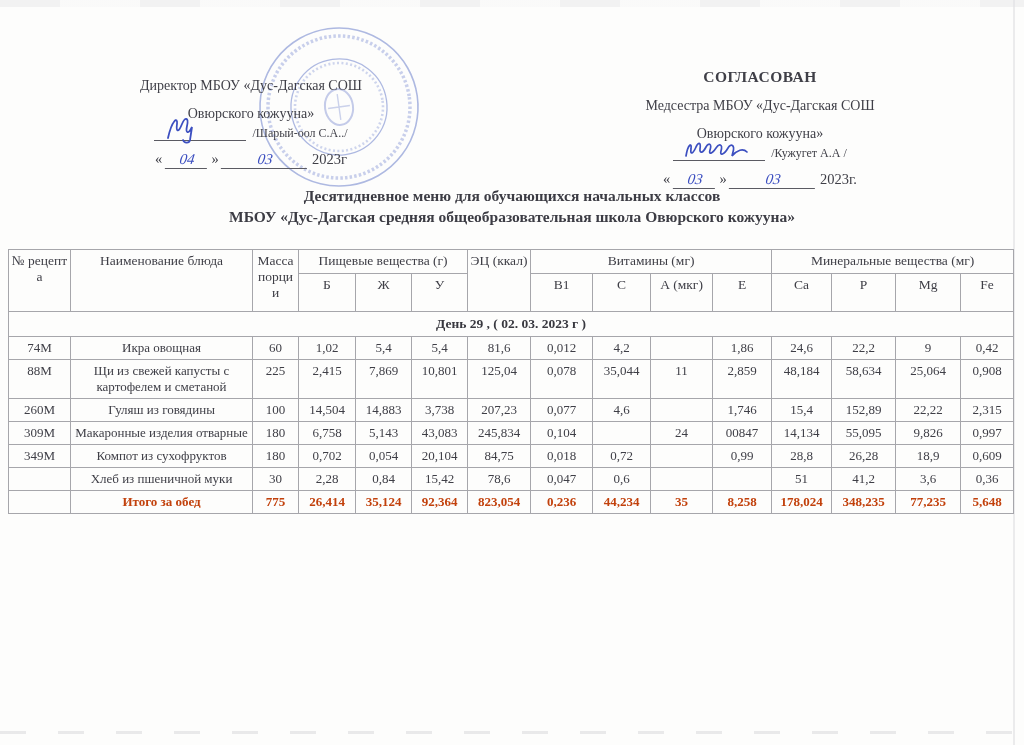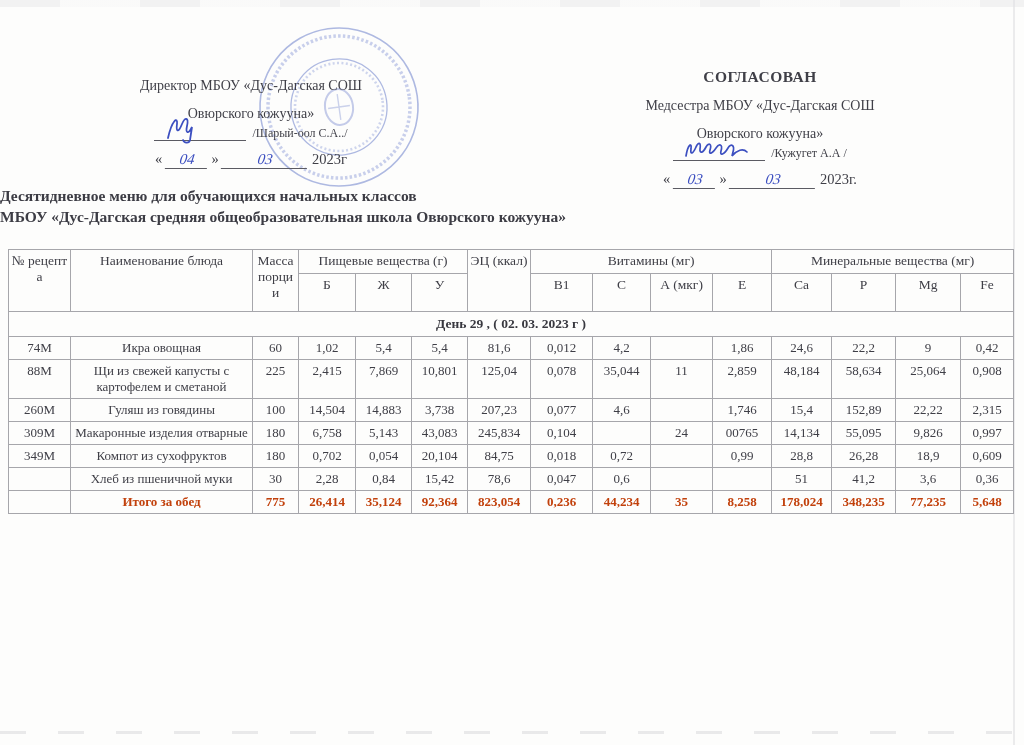--- a/index.html
+++ b/index.html
@@ -45,21 +45,21 @@
   .date-row { font-size:14.5px; margin-top:3px; white-space:nowrap; }
   .date-slot {
     display:inline-block; border-bottom:1px solid #5b5b62; text-align:center;
     font-style:italic; color:#3c4fc0; font-size:15px; height:17px; line-height:15px;
     transform:skewX(-8deg);
   }
   .date-slot.day { width:42px; }
   .date-slot.month { width:86px; }
   .quote { color:#3f3f47; }
   
-  .doc-title { position:absolute; left:0; top:185px; width:1024px; z-index:2; }
+  .doc-title { position:absolute; left:0; top:185px; width:1024px; text-align:center; z-index:2; }
   .doc-title div { font-weight:bold; font-size:15.5px; line-height:21px; color:#3c3c44; }
   
   table.menu {
     position:absolute; left:8px; top:249px; width:1005px; z-index:2;
     border-collapse:collapse; font-size:13px; color:#3e3e46;
     table-layout:fixed;
   }
   table.menu td, table.menu th {
     border:1px solid #a6a6ab; vertical-align:top; padding:3px 2px;
     font-weight:normal; text-align:center; overflow:hidden;
@@ -236,21 +236,21 @@
         <td class="recipe">309М</td>
         <td class="dish">Макаронные изделия отварные</td>
         <td>180</td>
         <td>6,758</td>
         <td>5,143</td>
         <td>43,083</td>
         <td>245,834</td>
         <td>0,104</td>
         <td></td>
         <td>24</td>
-        <td>00765</td>
+        <td>00847</td>
         <td>14,134</td>
         <td>55,095</td>
         <td>9,826</td>
         <td>0,997</td>
       </tr>
       <tr class="data-row">
         <td class="recipe">349М</td>
         <td class="dish">Компот из сухофруктов</td>
         <td>180</td>
         <td>0,702</td>

